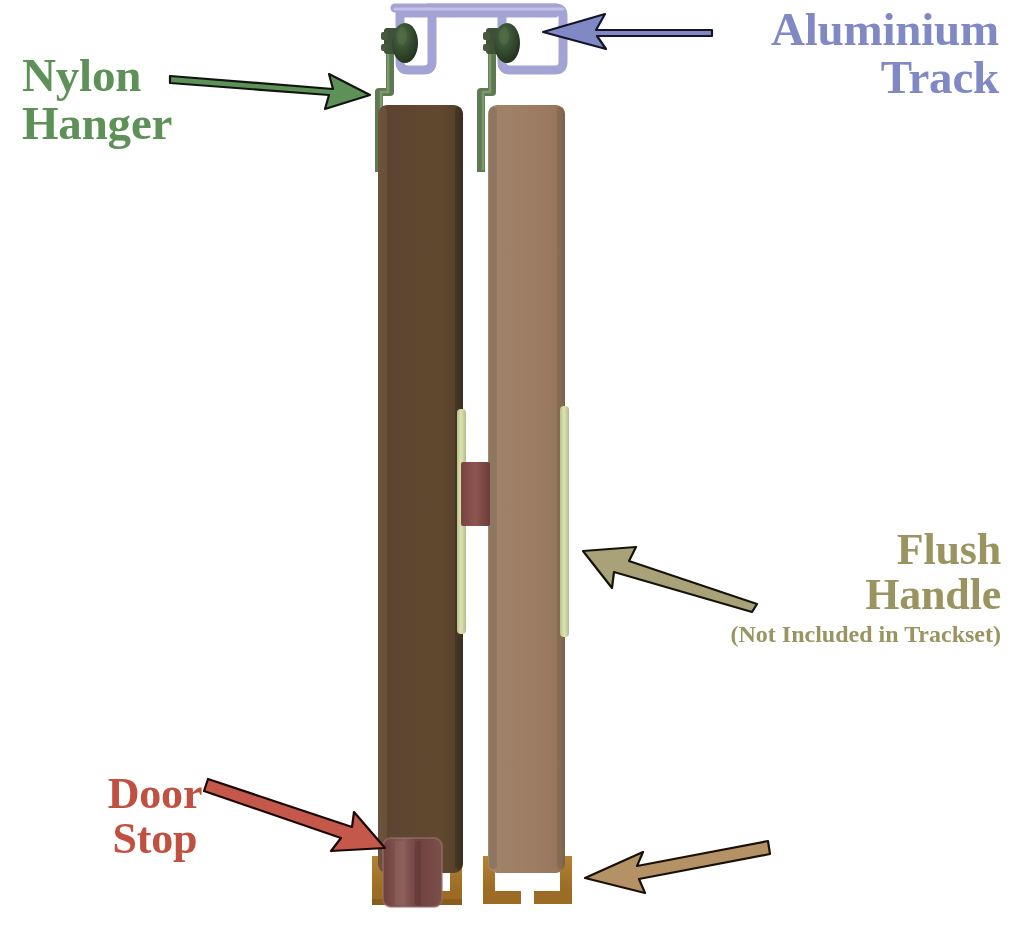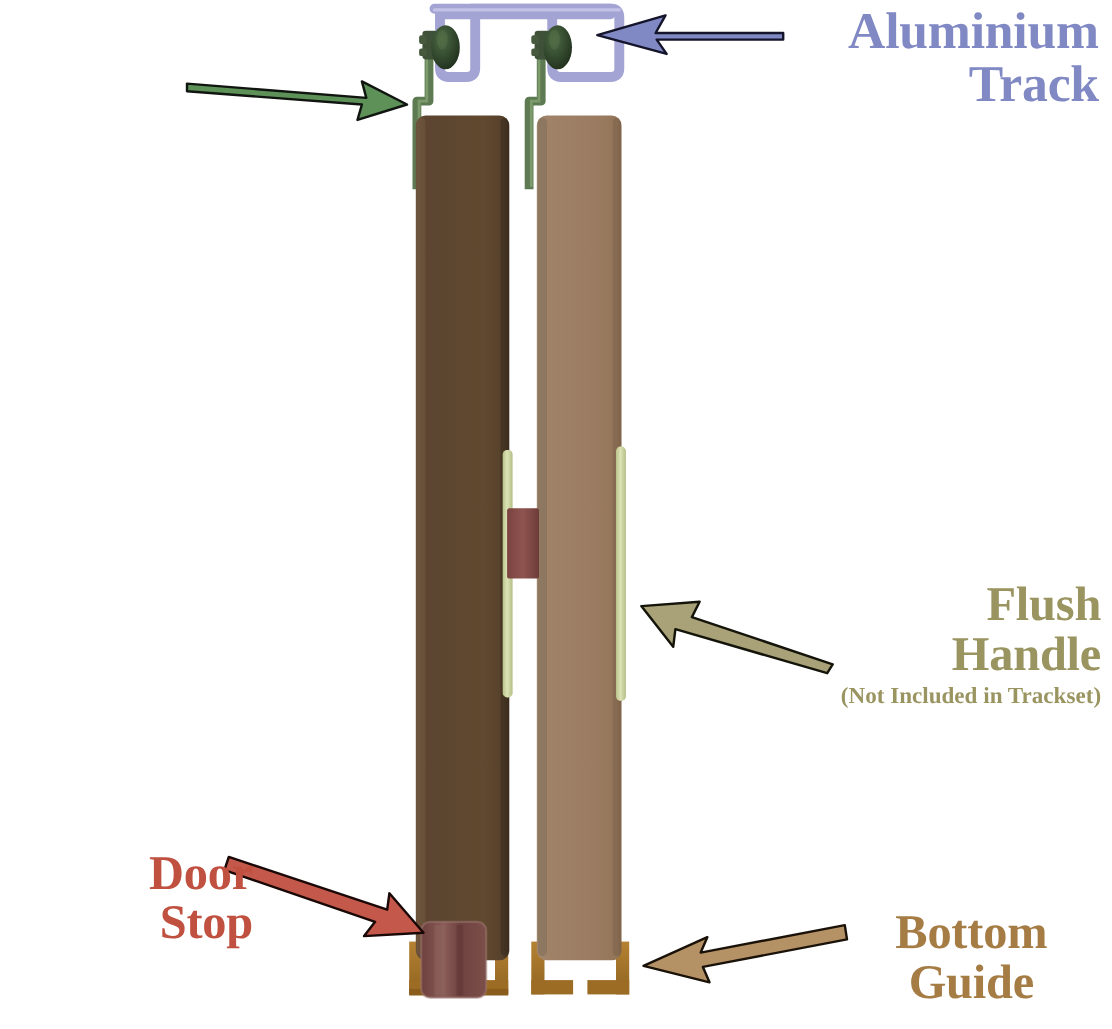--- a/index.html
+++ b/index.html
@@ -26,21 +26,21 @@
   }
   .label {
     position: absolute;
     font-weight: bold;
     line-height: 1.02;
     white-space: pre-line;
     letter-spacing: -0.2px;
   }
   .label .sub {
     display: block;
-    font-size: 21px;
+    font-size: 24px;
     letter-spacing: 0px;
     margin-top: 3px;
     line-height: 1.1;
   }
   #lbl-nylon-hanger {
     left: 22px; top: 52px;
     font-size: 47px;
     color: #5d9158;
     text-align: left;
   }
@@ -55,21 +55,21 @@
     right: 10px; top: 528px;
     font-size: 44px;
     color: #9a9460;
     text-align: right;
     width: 290px;
   }
   #lbl-door-stop {
     left: 80px; top: 772px;
     font-size: 44px;
     color: #c0503f;
-    text-align: right;
+    text-align: center;
     width: 150px;
   }
   #lbl-bottom-guide {
     right: 8px; top: 826px;
     font-size: 44px;
     color: #a67c45;
     text-align: center;
     width: 240px;
   }
 </style>
@@ -209,26 +209,26 @@
 
     <g>
       <path d="M204,791 L341,838 L331,851 L385,848 L354,812 L352,827 L208,779 Z" fill="#c4584a" stroke="#190806" stroke-width="2.2" stroke-linejoin="round"></path>
     </g>
 
     <g>
       <path d="M768,841 L637,866 L643,852 L585,878 L645,893 L639,879 L770,854 Z" fill="#b59266" stroke="#1a1208" stroke-width="2.2" stroke-linejoin="round"></path>
     </g>
   </svg>
 
+  <div class="label" id="lbl-nylon-hanger">Nylon
+Hanger</div>
 
   <div class="label" id="lbl-aluminium-track">Aluminium
 Track</div>
 
   <div class="label" id="lbl-flush-handle"><span>Flush
 Handle</span><span class="sub">(Not Included in Trackset)</span></div>
 
   <div class="label" id="lbl-door-stop">Door
 Stop</div>
 
-  <div class="label" id="lbl-bottom-guide">Bottom
-Guide</div>
 
 </div>
 
 </body></html>

